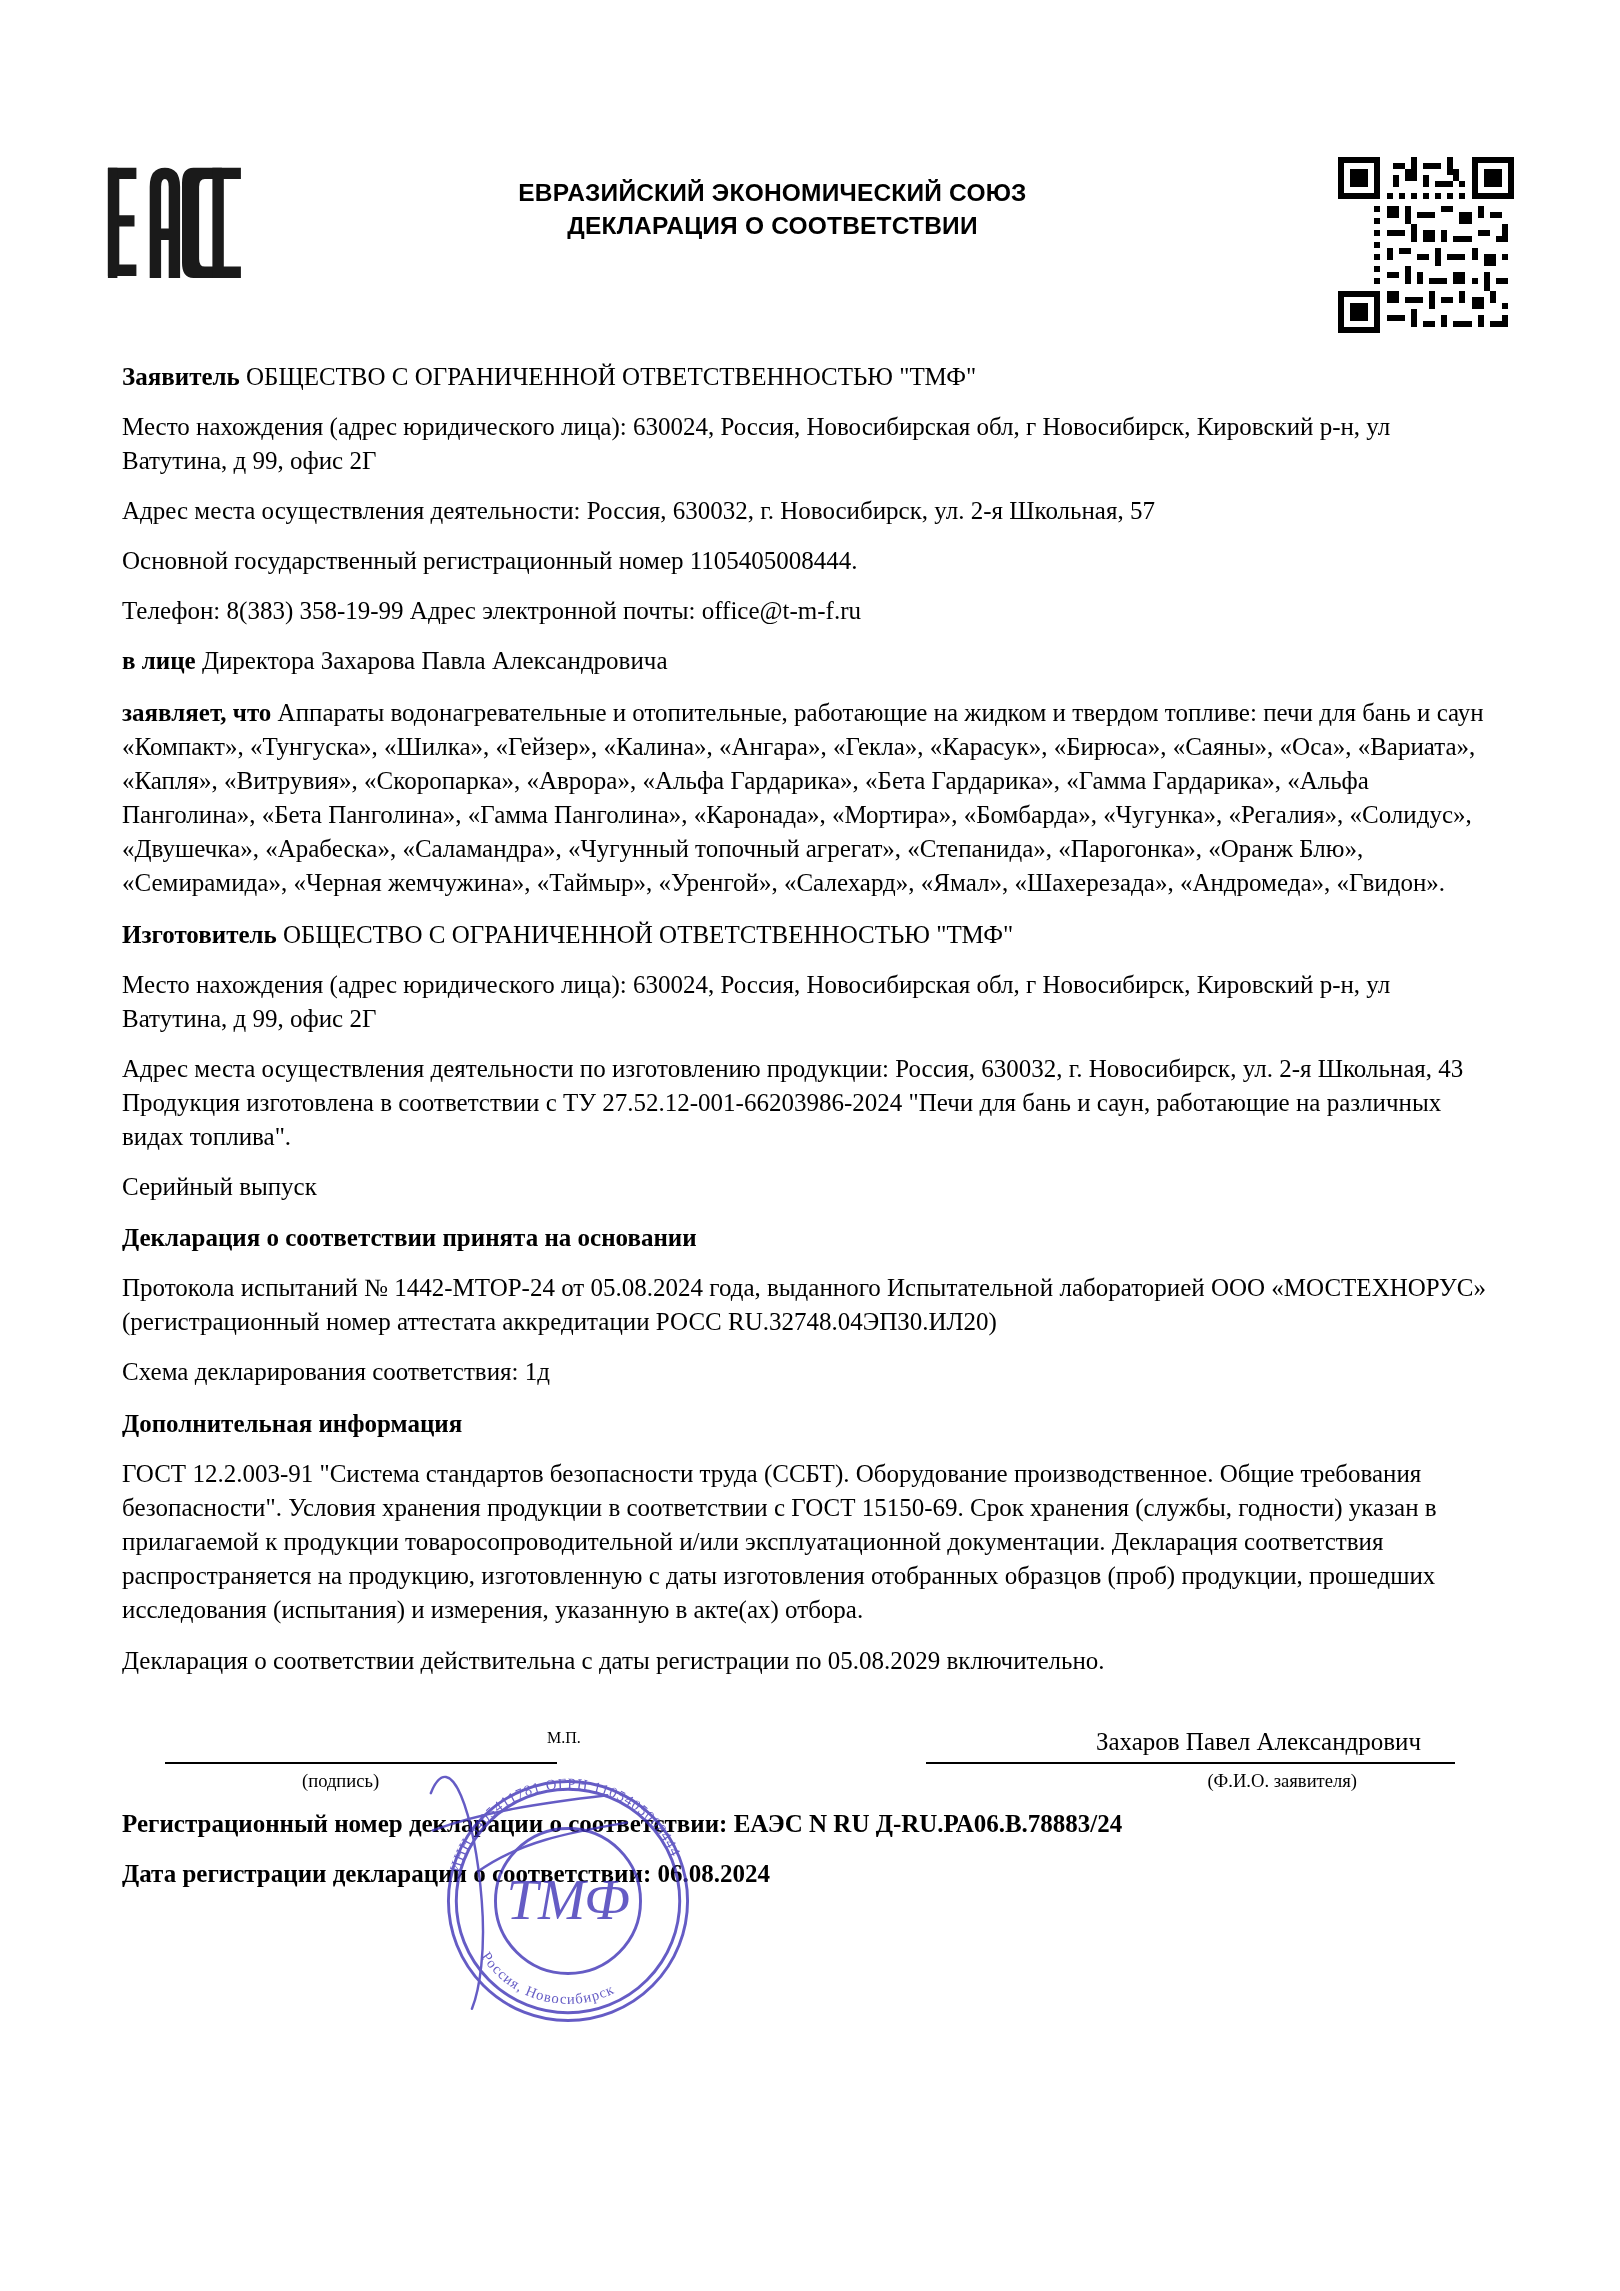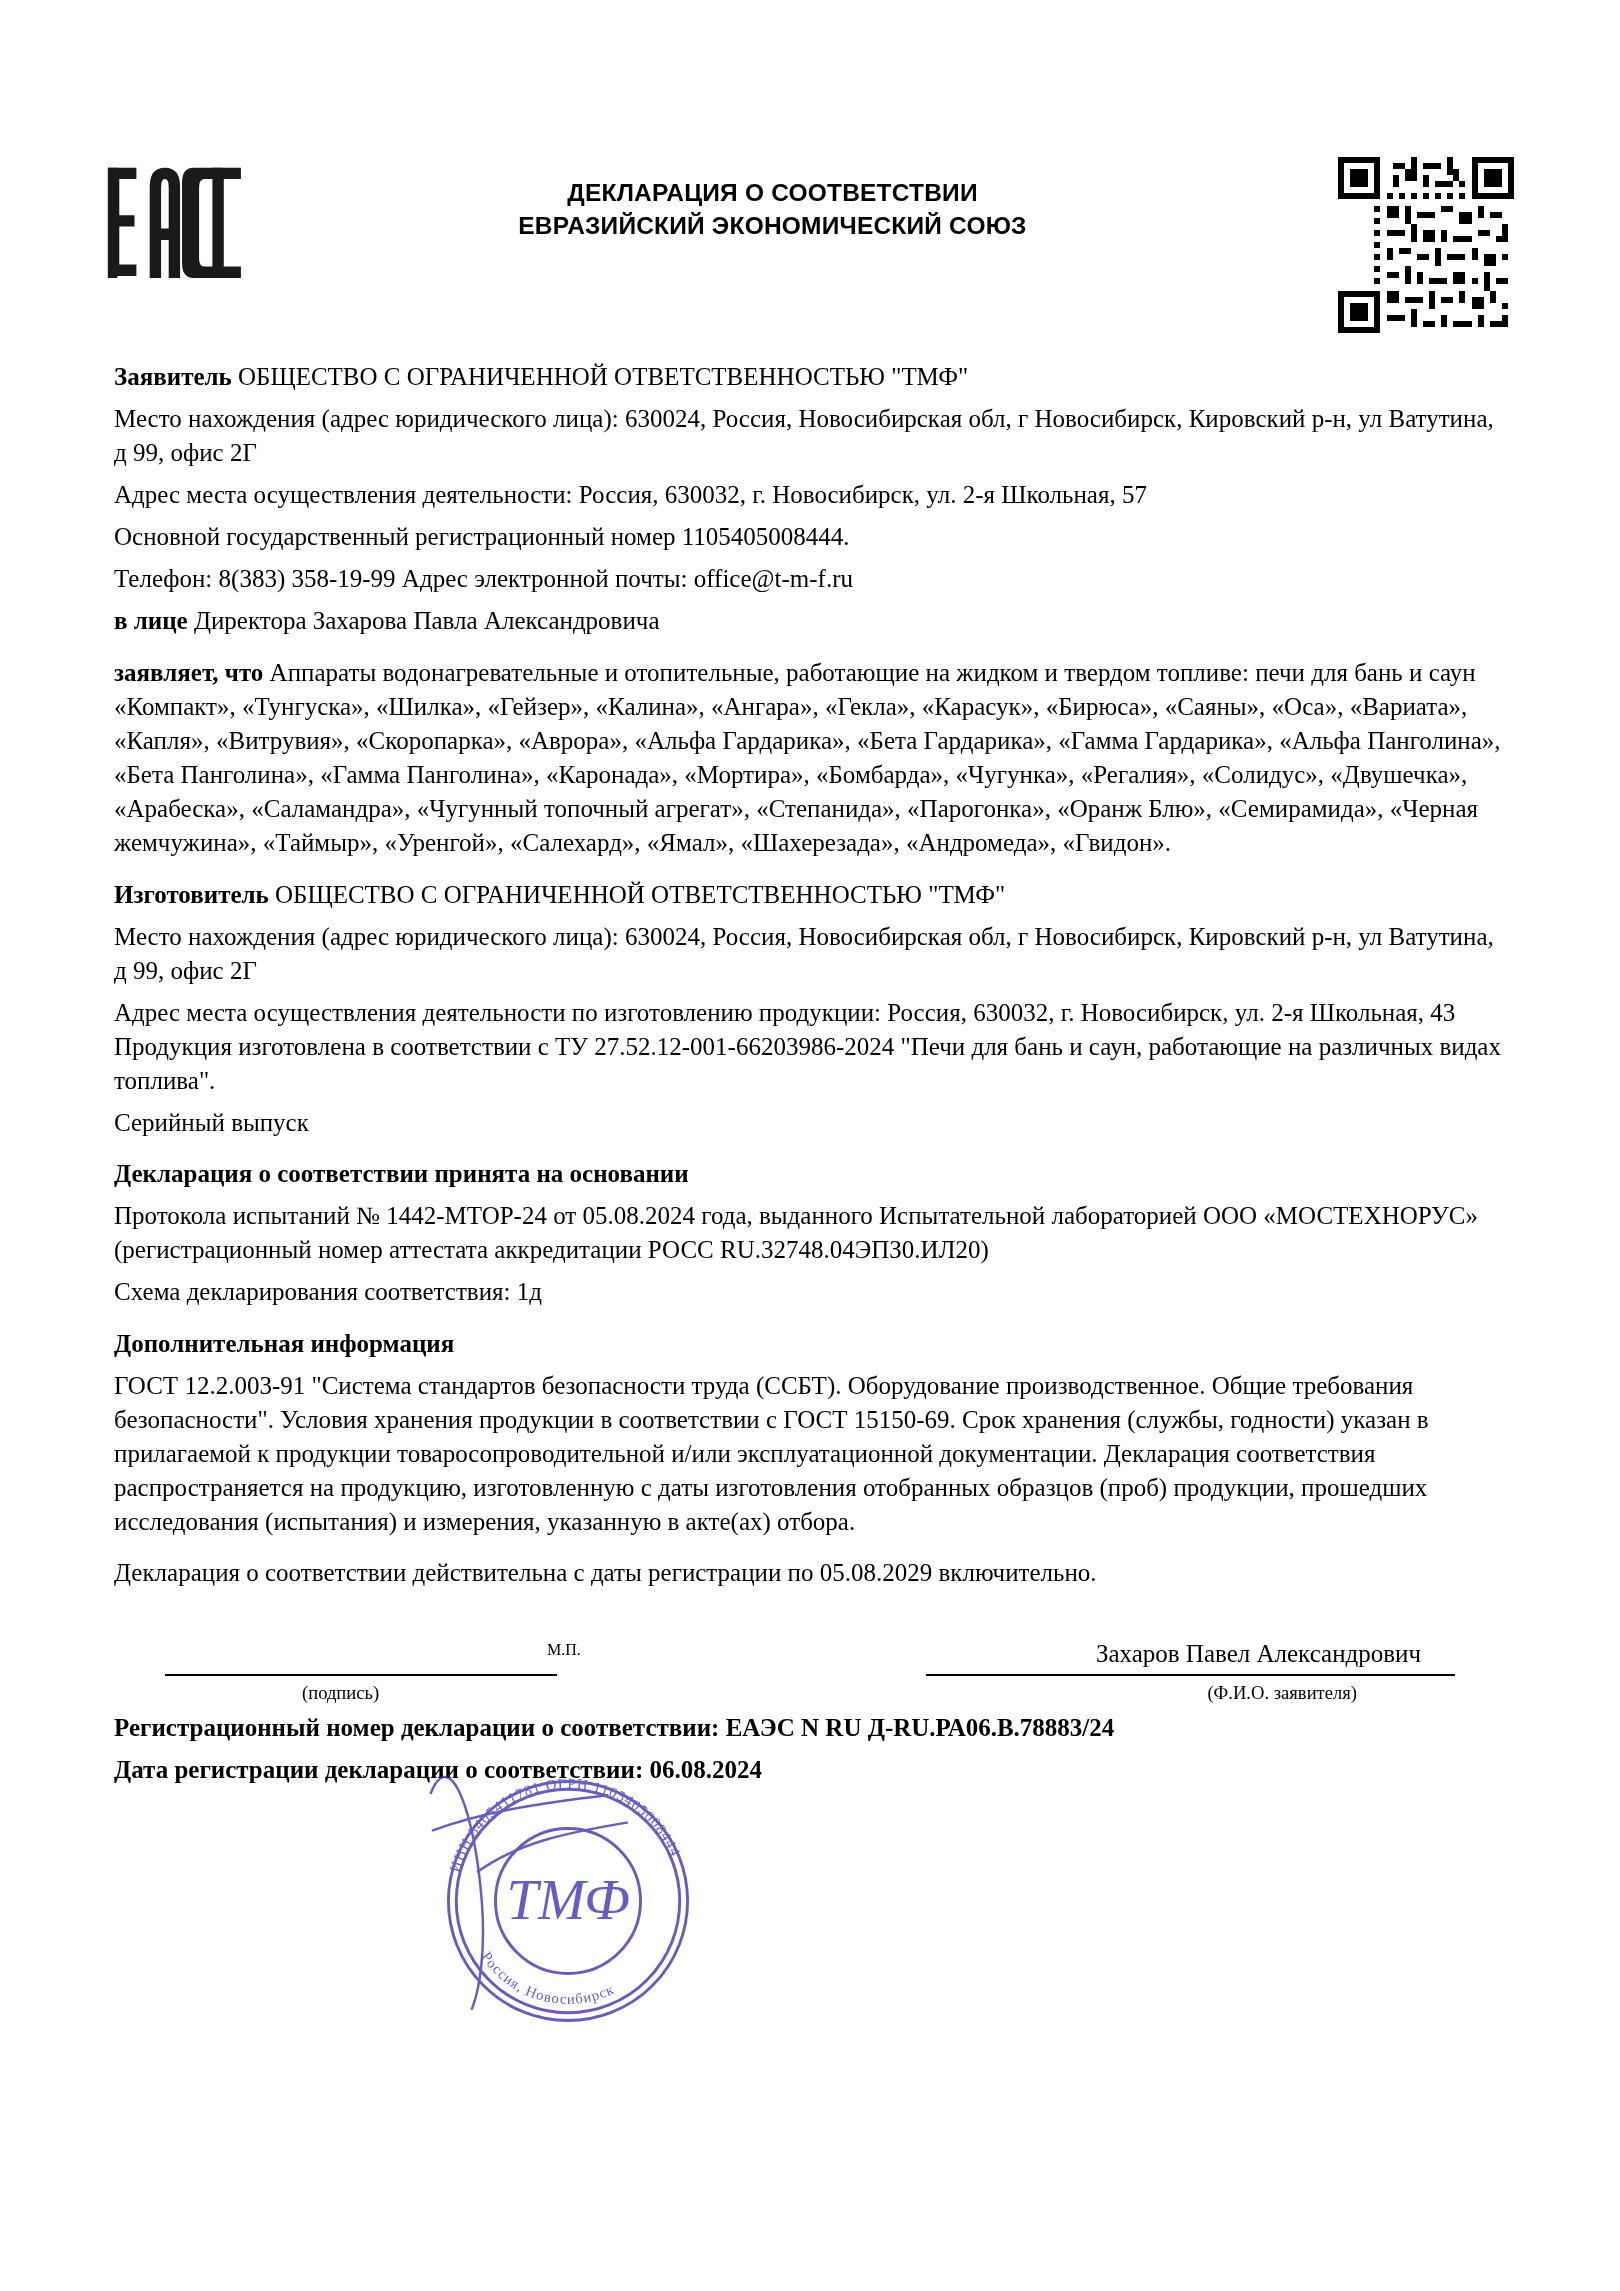--- a/index.html
+++ b/index.html
@@ -55,21 +55,21 @@
     height: 176px;
   }
 
   
   .content {
     margin-top: 27.4px;
     font-size: 25px;
     line-height: 1.36;
   }
   .content p {
-    margin: 8px;
+    margin: 16px;
   }
   .block {
     margin-bottom: 17.6px;
   }
   .b { font-weight: bold; }
 
   
   .valid-line {
     font-weight: normal;
     font-size: 25px;
@@ -160,22 +160,22 @@
           <path d="M46 118 v-96 q0-20 16-20 q16 0 16 20 v96 h-12 v-40 h-8 v40 z M58 66 h8 v-44 q0-8 -4 -8 q-4 0 -4 8 z"></path>
 
           <path d="M92 2 h30 v12 h-18 q-6 0 -6 8 v76 q0 8 6 8 h18 v12 h-30 q-12 0 -12 -16 v-84 q0 -16 12 -16 z"></path>
           <path d="M110 2 h12 v116 h-12 z" opacity="0"></path>
           <path d="M116 2 h30 v12 h-18 v92 h18 v12 h-30 z" transform="translate(-4,0)"></path>
         </g>
       </svg>
     </div>
 
     <div class="header-title">
+      <div>ЕВРАЗИЙСКИЙ ЭКОНОМИЧЕСКИЙ СОЮЗ</div>
       <div>ДЕКЛАРАЦИЯ О СООТВЕТСТВИИ</div>
-      <div>ЕВРАЗИЙСКИЙ ЭКОНОМИЧЕСКИЙ СОЮЗ</div>
     </div>
 
     <div class="qr">
       <svg viewBox="0 0 29 29" width="176" height="176" shape-rendering="crispEdges" aria-hidden="true">
         <rect width="29" height="29" fill="#ffffff"></rect>
         <g fill="#000000">
 
           <rect x="0" y="0" width="7" height="1"></rect>
             <rect x="0" y="6" width="7" height="1"></rect>
           <rect x="0" y="0" width="1" height="7"></rect>

